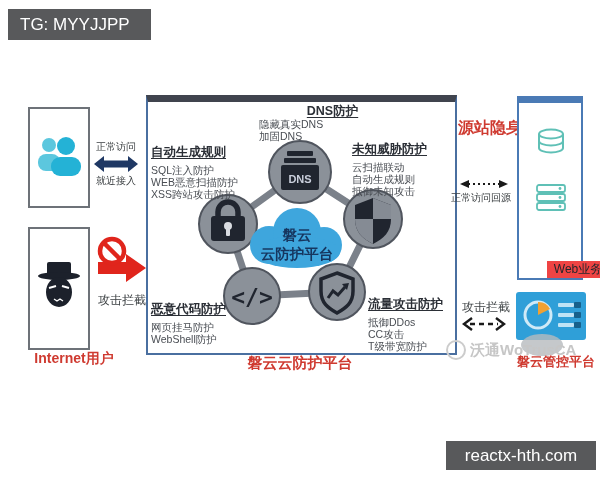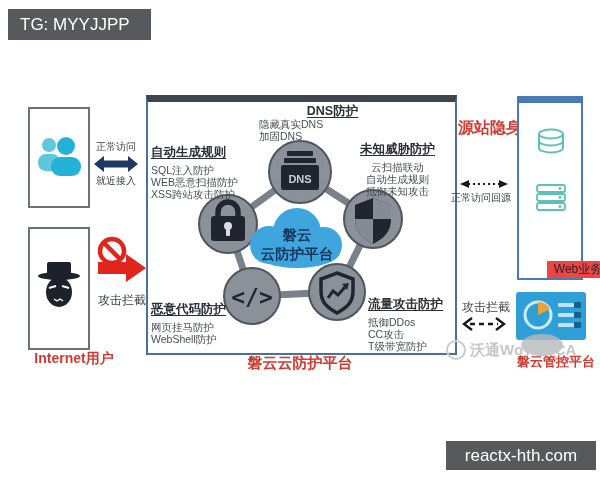--- a/index.html
+++ b/index.html
@@ -140,21 +140,21 @@
     <div class="sec-item">加固DNS</div>
   </div>
 
   <div class="abs sec" style="left:151px;top:144px;">
     <div class="sec-title">自动生成规则</div>
     <div class="sec-item">SQL注入防护</div>
     <div class="sec-item">WEB恶意扫描防护</div>
     <div class="sec-item">XSS跨站攻击防护</div>
   </div>
 
-  <div class="abs sec" style="left:360px;top:141px;text-align:center;">
+  <div class="abs sec" style="left:352px;top:141px;">
     <div class="sec-title">未知威胁防护</div>
     <div class="sec-item">云扫描联动</div>
     <div class="sec-item">自动生成规则</div>
     <div class="sec-item">抵御未知攻击</div>
   </div>
 
   <div class="abs sec" style="left:151px;top:301px;">
     <div class="sec-title">恶意代码防护</div>
     <div class="sec-item">网页挂马防护</div>
     <div class="sec-item">WebShell防护</div>

